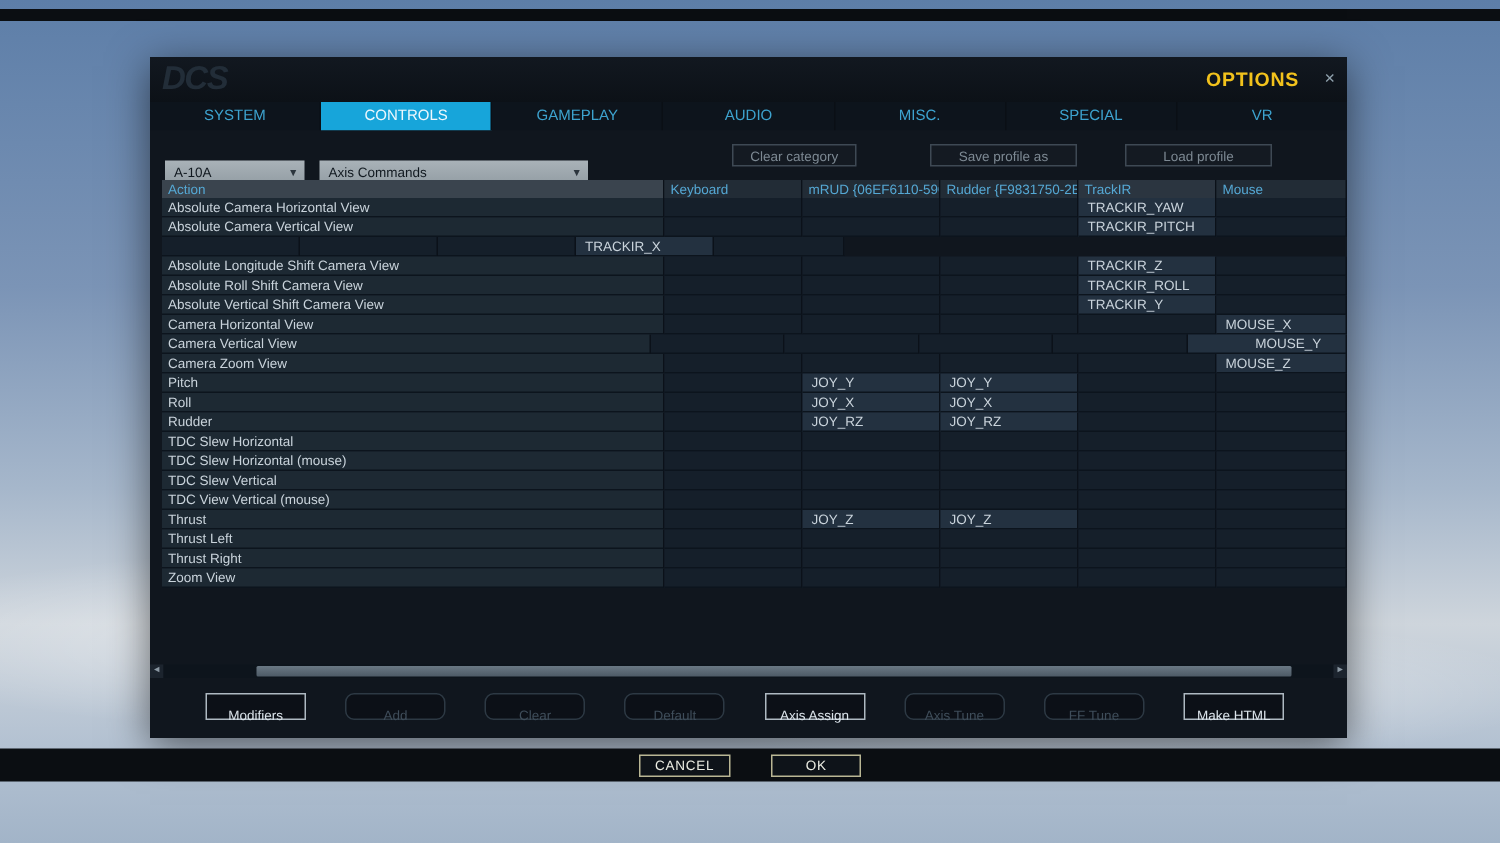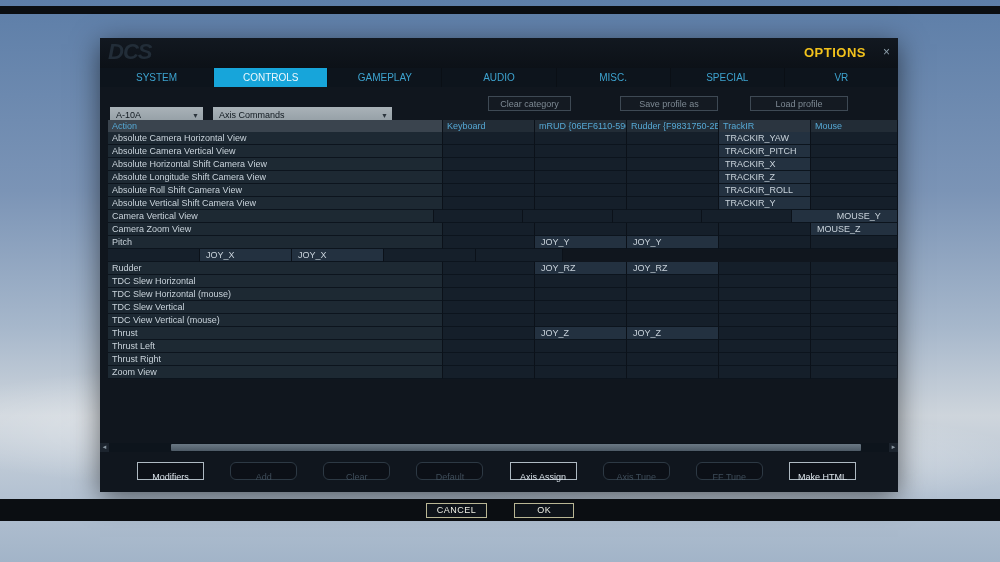--- a/index.html
+++ b/index.html
@@ -138,21 +138,20 @@
         </div>
         <div class="tr">
           <div class="td action" style="width: 335px;">Absolute Camera Vertical View</div>
           <div class="td val" style="width: 92px;"></div>
           <div class="td val" style="width: 92px;"></div>
           <div class="td val" style="width: 92px;"></div>
           <div class="td val filled" style="width: 92px;">TRACKIR_PITCH</div>
           <div class="td val" style="width: 87px;"></div>
         </div>
         <div class="tr">
-          <div class="td action" style="width: 335px;">Absolute Horizontal Shift Camera View</div>
           <div class="td val" style="width: 92px;"></div>
           <div class="td val" style="width: 92px;"></div>
           <div class="td val" style="width: 92px;"></div>
           <div class="td val filled" style="width: 92px;">TRACKIR_X</div>
           <div class="td val" style="width: 87px;"></div>
         </div>
         <div class="tr">
           <div class="td action" style="width: 335px;">Absolute Longitude Shift Camera View</div>
           <div class="td val" style="width: 92px;"></div>
           <div class="td val" style="width: 92px;"></div>
@@ -168,20 +167,28 @@
           <div class="td val filled" style="width: 92px;">TRACKIR_ROLL</div>
           <div class="td val" style="width: 87px;"></div>
         </div>
         <div class="tr">
           <div class="td action" style="width: 335px;">Absolute Vertical Shift Camera View</div>
           <div class="td val" style="width: 92px;"></div>
           <div class="td val" style="width: 92px;"></div>
           <div class="td val" style="width: 92px;"></div>
           <div class="td val filled" style="width: 92px;">TRACKIR_Y</div>
           <div class="td val" style="width: 87px;"></div>
+        </div>
+        <div class="tr">
+          <div class="td action" style="width: 335px;">Camera Horizontal View</div>
+          <div class="td val" style="width: 92px;"></div>
+          <div class="td val" style="width: 92px;"></div>
+          <div class="td val" style="width: 92px;"></div>
+          <div class="td val" style="width: 92px;"></div>
+          <div class="td val filled" style="width: 87px;">MOUSE_X</div>
         </div>
         <div class="tr">
           <div class="td action" style="width: 335px;">Camera Vertical View</div>
           <div class="td val" style="width: 92px;"></div>
           <div class="td val" style="width: 92px;"></div>
           <div class="td val" style="width: 92px;"></div>
           <div class="td val" style="width: 92px;"></div>
           <div class="td val filled" style="width: 108px; padding-left: 45px;">MOUSE_Y</div>
         </div>
         <div class="tr">
@@ -194,20 +201,21 @@
         </div>
         <div class="tr">
           <div class="td action" style="width: 335px;">Pitch</div>
           <div class="td val" style="width: 92px;"></div>
           <div class="td val filled" style="width: 92px;">JOY_Y</div>
           <div class="td val filled" style="width: 92px;">JOY_Y</div>
           <div class="td val" style="width: 92px;"></div>
           <div class="td val" style="width: 87px;"></div>
         </div>
         <div class="tr">
+          <div class="td action" style="width: 335px;">Roll</div>
           <div class="td val" style="width: 92px;"></div>
           <div class="td val filled" style="width: 92px;">JOY_X</div>
           <div class="td val filled" style="width: 92px;">JOY_X</div>
           <div class="td val" style="width: 92px;"></div>
           <div class="td val" style="width: 87px;"></div>
         </div>
         <div class="tr">
           <div class="td action" style="width: 335px;">Rudder</div>
           <div class="td val" style="width: 92px;"></div>
           <div class="td val filled" style="width: 92px;">JOY_RZ</div>

